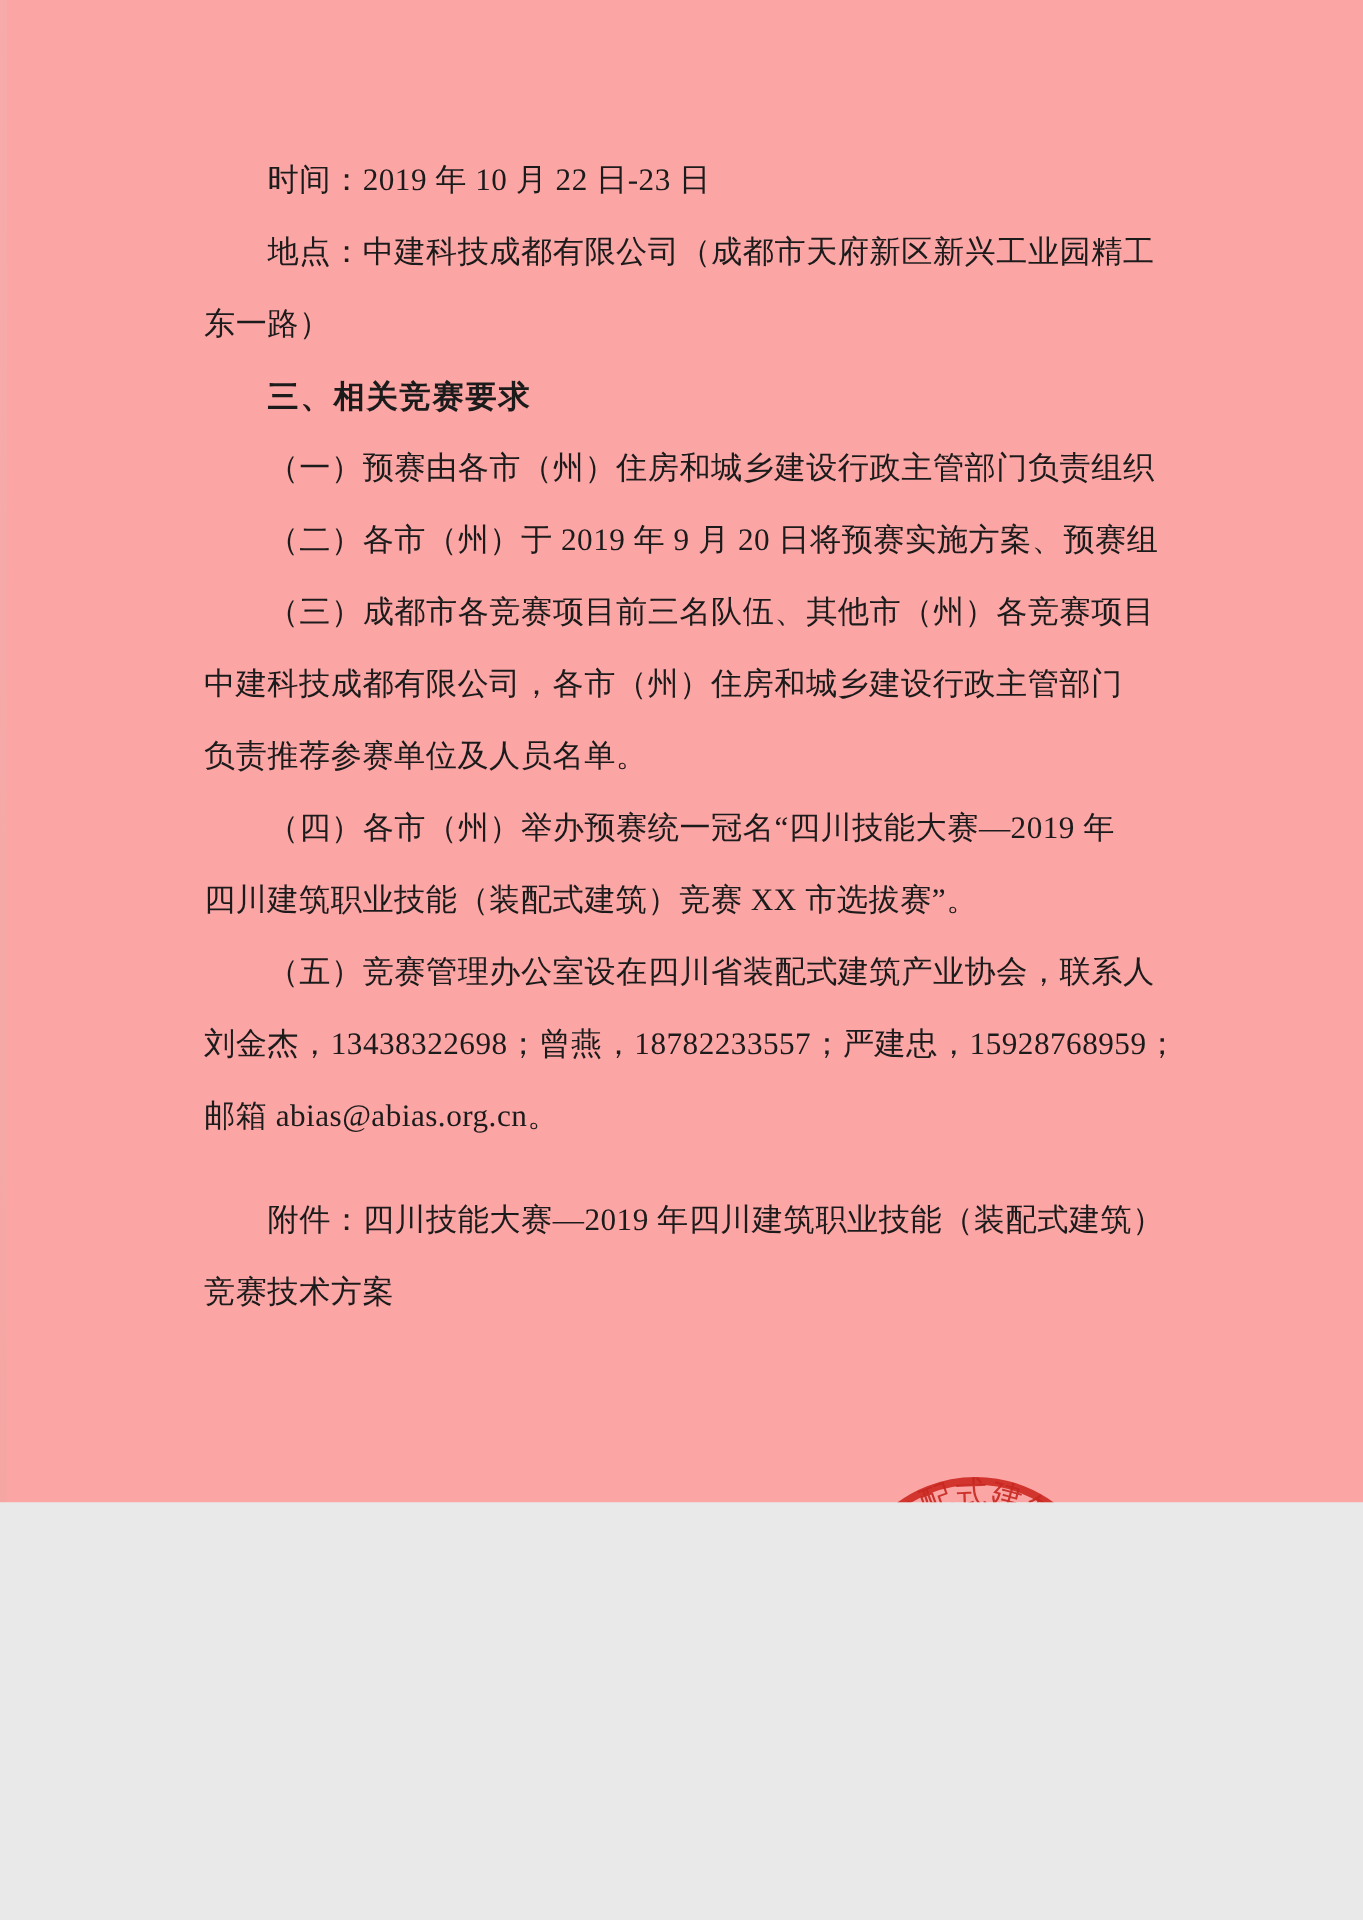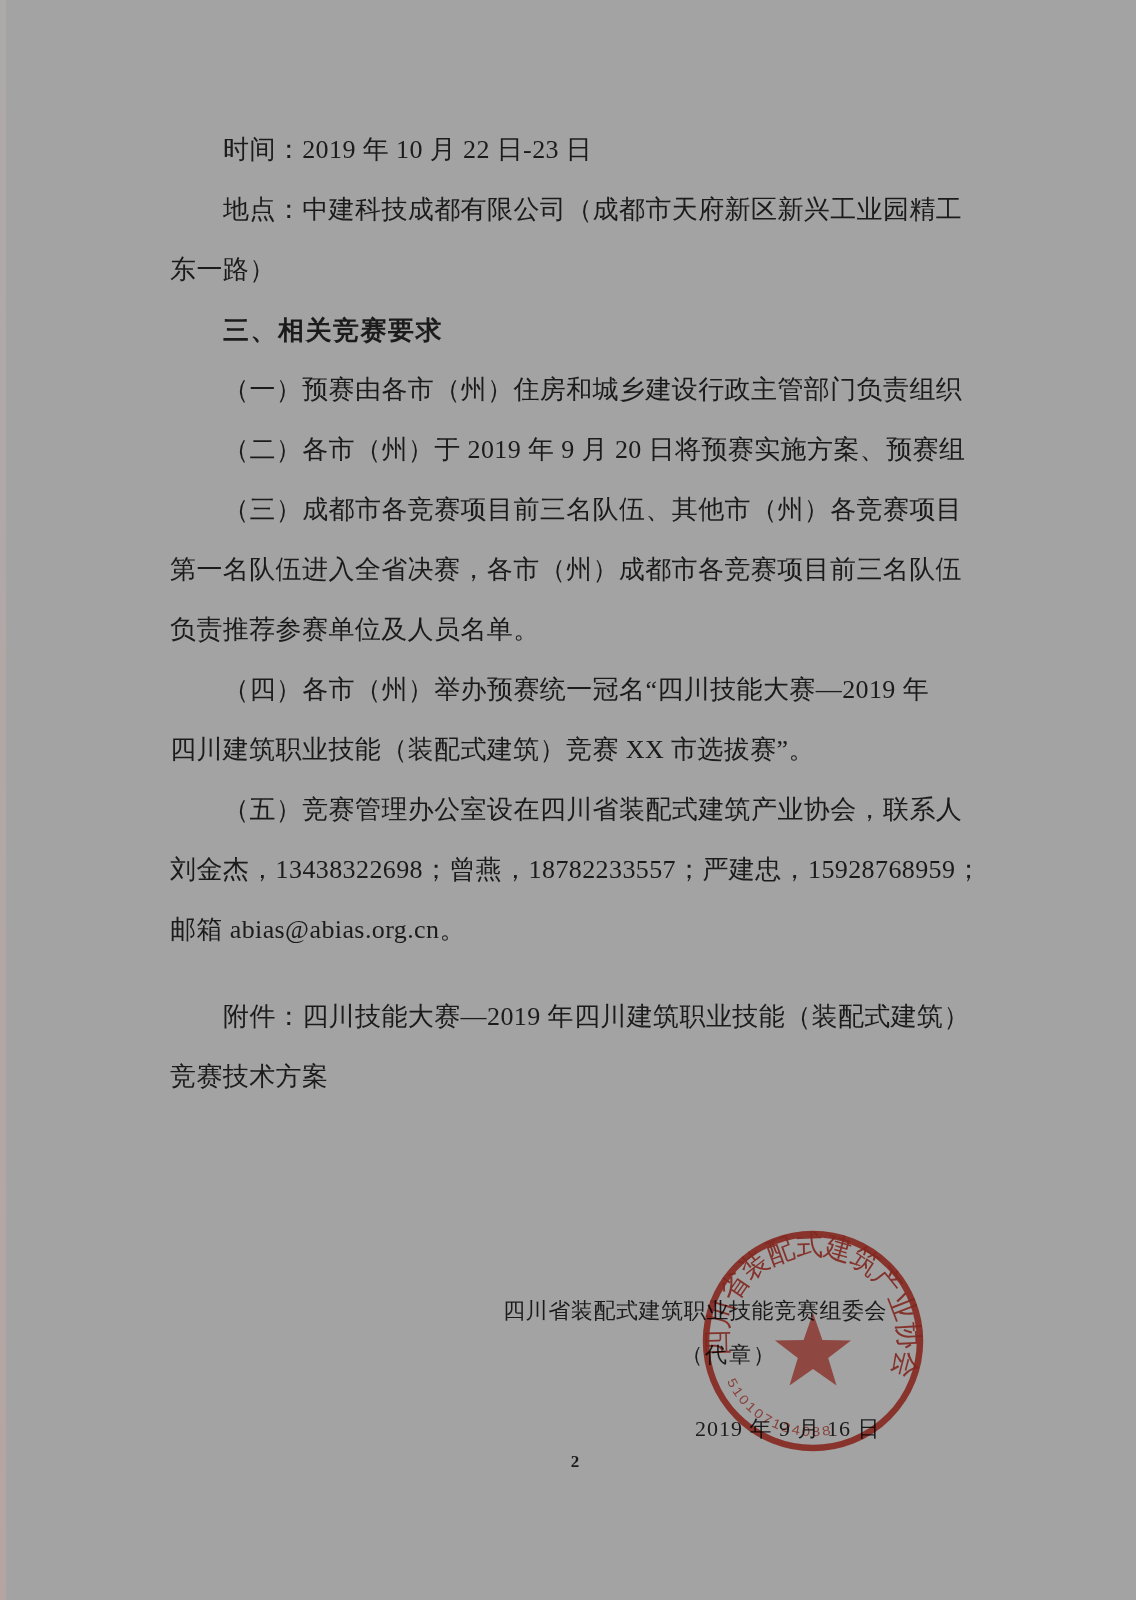--- a/index.html
+++ b/index.html
@@ -1,18 +1,18 @@
 <!DOCTYPE html>
 <html><head>
 <meta charset="utf-8">
 <style>
   html,body{margin:0;padding:0;background:#e9e9e9;}
   .page{
-    position:relative;width:1136px;height:1600px;margin:0 auto;
-    background:#a3a3a3;overflow:hidden;
+    position:relative;width:1136px;height:1252px;margin:0 auto;
+    background:#fca5a5;overflow:hidden;
     font-family:"Liberation Serif","DejaVu Serif",serif;
     color:#1b1b1b;
   }
   .page::before{ 
     content:"";position:absolute;left:0;top:0;width:6px;height:100%;
     background:linear-gradient(180deg,rgba(220,200,195,.18),rgba(228,170,160,.28));
     pointer-events:none;
   }
   .content{position:absolute;left:170px;top:120px;width:806px;}
   .ln{
@@ -41,21 +41,21 @@
 <div class="page">
 
   <div class="content">
     <div class="ln ind">时间：2019 年 10 月 22 日-23 日</div>
     <div class="ln ind">地点：中建科技成都有限公司（成都市天府新区新兴工业园精工</div>
     <div class="ln">东一路）</div>
     <div class="ln ind hd">三、相关竞赛要求</div>
     <div class="ln ind">（一）预赛由各市（州）住房和城乡建设行政主管部门负责组织</div>
     <div class="ln ind">（二）各市（州）于 2019 年 9 月 20 日将预赛实施方案、预赛组</div>
     <div class="ln ind">（三）成都市各竞赛项目前三名队伍、其他市（州）各竞赛项目</div>
-    <div class="ln">第一名队伍进入全省决赛，各市（州）成都市各竞赛项目前三名队伍</div>
+    <div class="ln">中建科技成都有限公司，各市（州）住房和城乡建设行政主管部门</div>
     <div class="ln">负责推荐参赛单位及人员名单。</div>
     <div class="ln ind">（四）各市（州）举办预赛统一冠名“四川技能大赛—2019 年</div>
     <div class="ln">四川建筑职业技能（装配式建筑）竞赛 XX 市选拔赛”。</div>
     <div class="ln ind">（五）竞赛管理办公室设在四川省装配式建筑产业协会，联系人</div>
     <div class="ln">刘金杰，13438322698；曾燕，18782233557；严建忠，15928768959；</div>
     <div class="ln">邮箱 abias@abias.org.cn。</div>
     <div class="ln ind gap">附件：四川技能大赛—2019 年四川建筑职业技能（装配式建筑）</div>
     <div class="ln">竞赛技术方案</div>
   </div>
 

